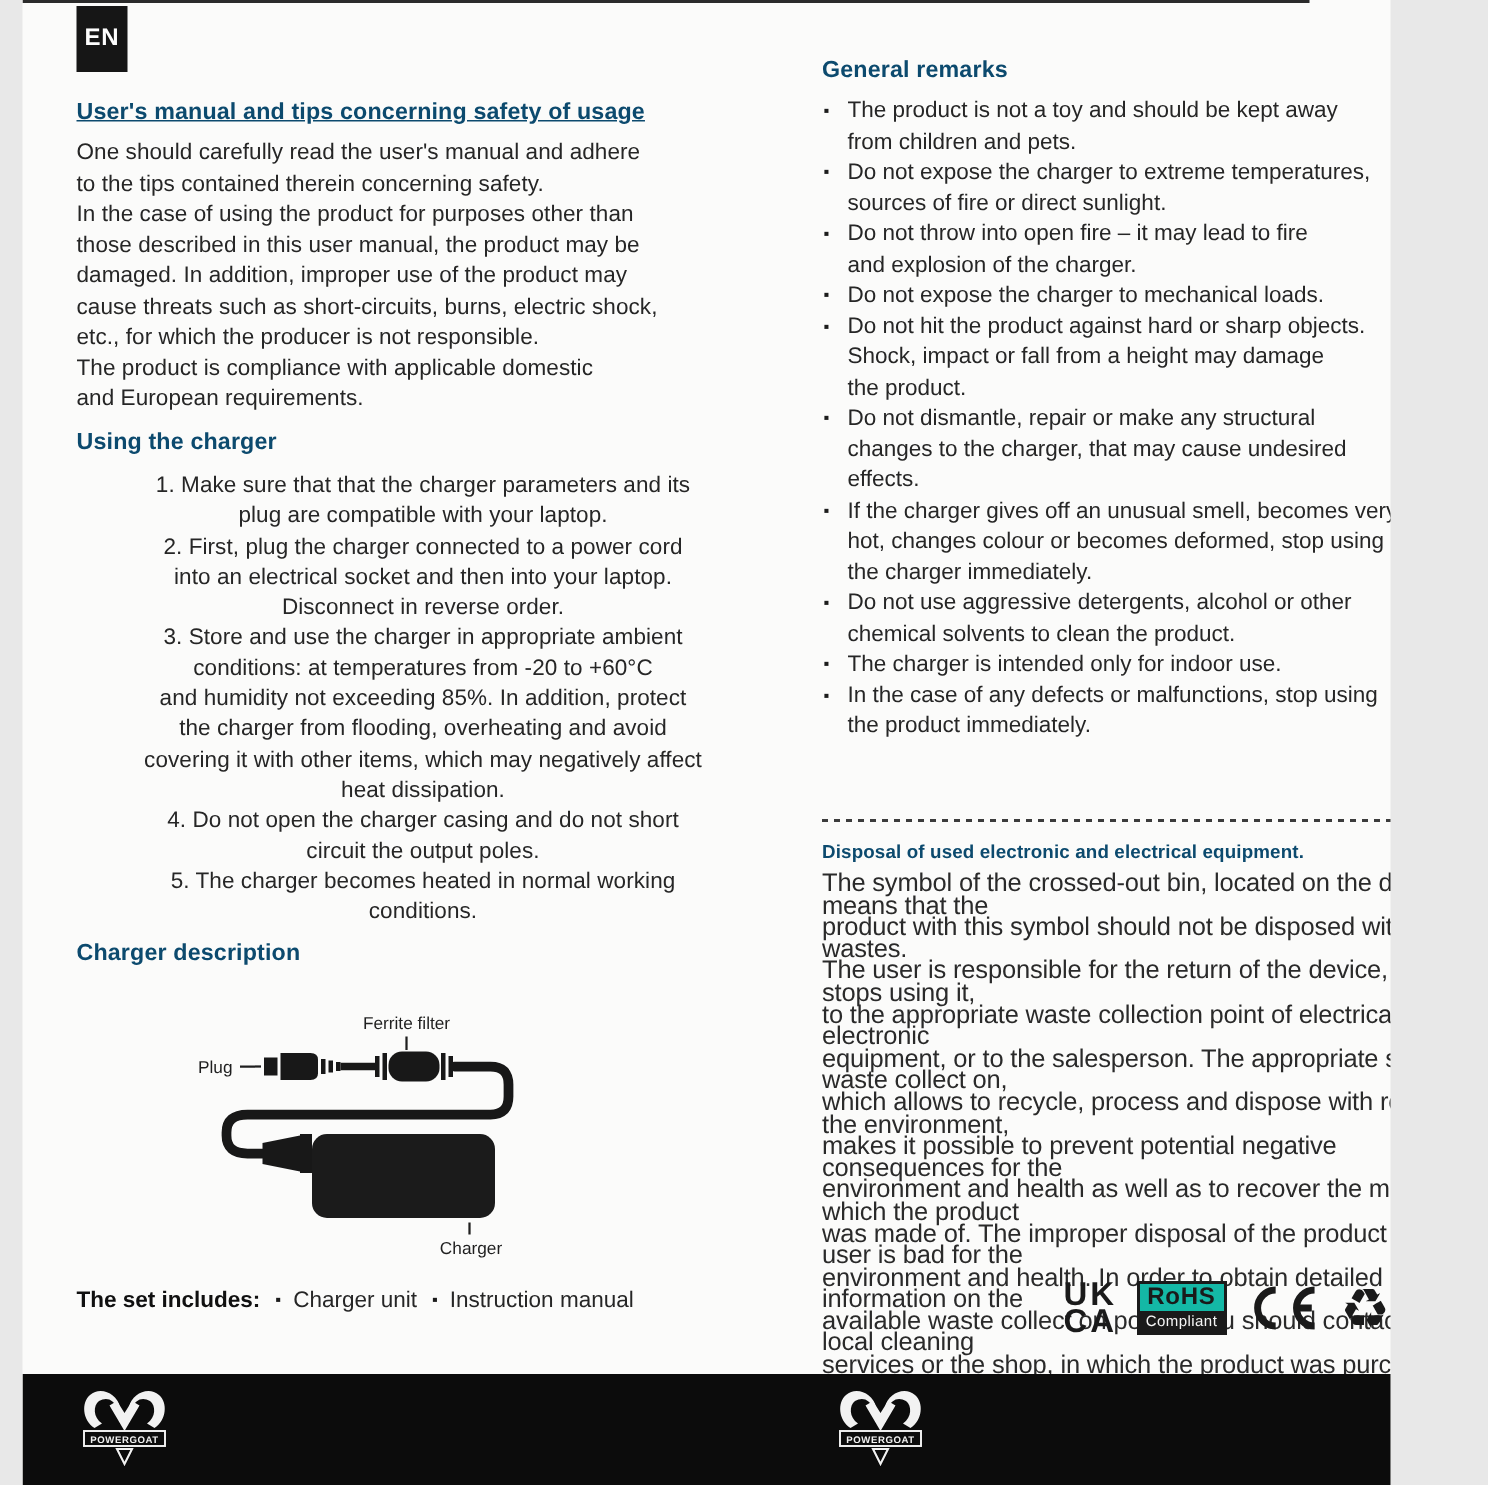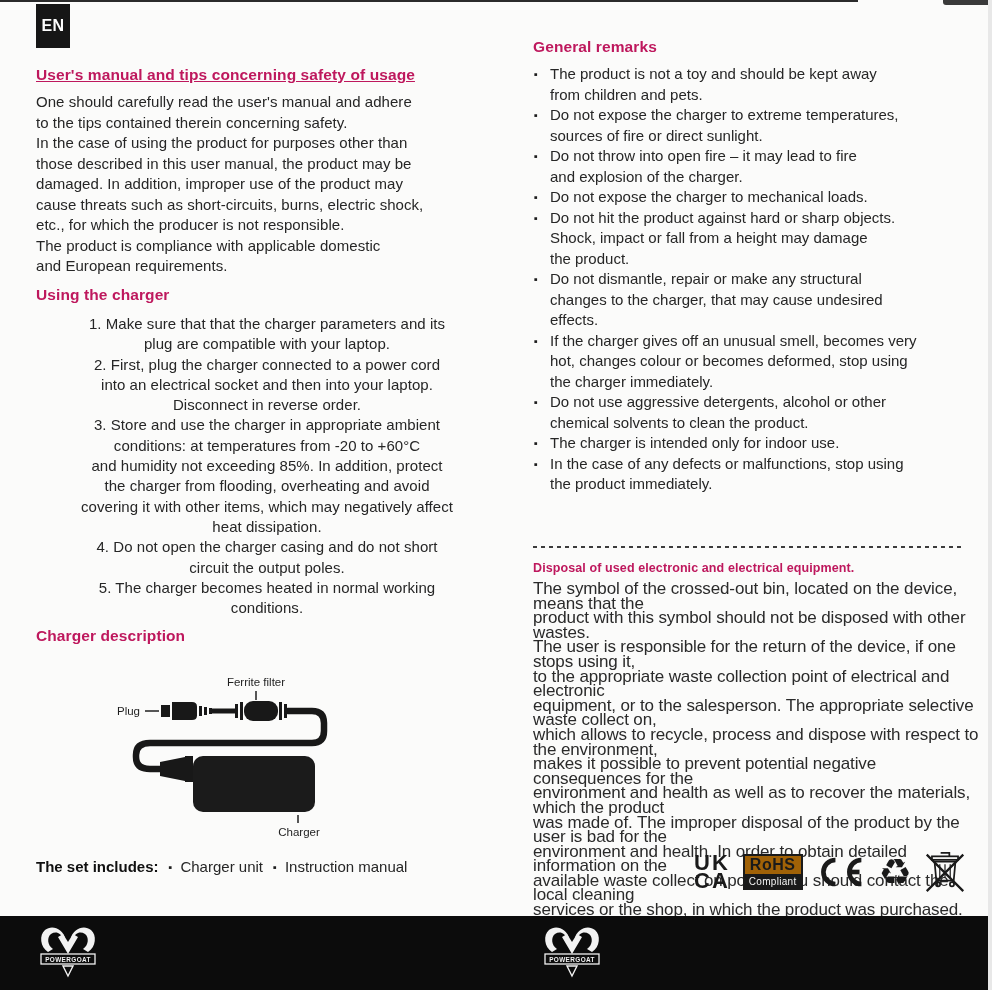--- a/index.html
+++ b/index.html
@@ -1,27 +1,27 @@
 <!DOCTYPE html>
 <html><head>
 <meta charset="utf-8">
 <style>
   html,body{margin:0;padding:0;background:#e8e8e8;}
-  .page{position:relative;width:988px;height:990px;background:#fbfbfa;overflow:hidden;
-        font-family:"Liberation Sans",sans-serif;color:#242424;}
+  .page{position:relative;width:912px;height:990px;background:#fbfbfa;overflow:hidden;
+        font-family:"Liberation Sans",sans-serif;color:#242424;margin-left:15px;}
   .abs{position:absolute;}
   
   .top-line{left:0;top:0;width:858px;height:2px;background:#2b2b2b;}
   .top-mark{left:943px;top:0;width:49px;height:5px;background:#3a3a3a;border-radius:0 0 3px 3px;}
   
   .en-badge{left:36px;top:4px;width:34px;height:44px;background:#161616;color:#fdfdfd;
             font-weight:bold;font-size:16px;display:flex;align-items:center;justify-content:center;
             letter-spacing:.5px;}
   
-  .h1{font-weight:bold;font-size:15.5px;color:#be185d;letter-spacing:.1px;}
+  .h1{font-weight:bold;font-size:15.5px;color:#0c4a6e;letter-spacing:.1px;}
   .body-text{font-size:15px;line-height:20.5px;white-space:pre-line;letter-spacing:.05px;color:#262626;}
   .safety-title{left:36px;top:66px;text-decoration:underline;}
   .safety-body{left:36px;top:92px;width:462px;}
   .using-title{left:36px;top:286px;}
   .using-body{left:36px;top:314px;width:462px;line-height:20.3px;text-align:center;}
   .desc-title{left:36px;top:627px;}
   .diagram{left:36px;top:656px;width:430px;height:188px;}
   .diagram text{font-family:"Liberation Sans",sans-serif;fill:#1f1f1f;}
   .set-includes{left:36px;top:858px;font-size:15px;color:#262626;}
   .set-includes .lbl{font-weight:bold;color:#101010;}
@@ -33,21 +33,21 @@
                white-space:pre-line;color:#262626;}
   .bullet-item::before{content:"▪";position:absolute;left:1px;top:0;font-size:11px;line-height:20.5px;color:#1c1c1c;}
   .divider{left:533px;top:546px;width:432px;height:2px;
            background:repeating-linear-gradient(90deg,#3c3c3c 0 4px,transparent 4px 8px);}
   .disposal-title{left:533px;top:561px;font-size:12.5px;}
   .disposal-body{left:533px;top:582px;width:450px;font-size:17px;line-height:14.6px;
                  white-space:pre-line;letter-spacing:-.12px;color:#2a2a2a;}
   
   .certs{left:694px;top:841px;width:290px;height:62px;display:flex;align-items:center;gap:13px;}
   .ukca{font-weight:bold;font-size:22px;line-height:18px;letter-spacing:2px;color:#1a1a1a;}
-  .rohs{border:2.5px solid #1a1a1a;text-align:center;background:#a16207;}
+  .rohs{border:2.5px solid #1a1a1a;text-align:center;background:#14b8a6;}
   .rohs-top{font-weight:bold;font-size:16px;padding:0 5px;color:#1a1a1a;letter-spacing:.5px;}
   .rohs-bottom{background:#1a1a1a;color:#f5f5f5;font-size:10px;padding:1.5px 4px;letter-spacing:.3px;}
   .ce-mark,.weee-mark{display:block;}
   .recycle{font-size:37px;line-height:1;color:#1a1a1a;font-family:"DejaVu Sans",sans-serif;}
   
   .footer{left:0;top:916px;width:992px;height:74px;background:#0c0c0c;}
   .goat{position:absolute;top:7px;width:64px;height:60px;}
   .goat-1{left:36px;} .goat-2{left:540px;}
   .goat text{font-family:"Liberation Sans",sans-serif;}
 </style>

